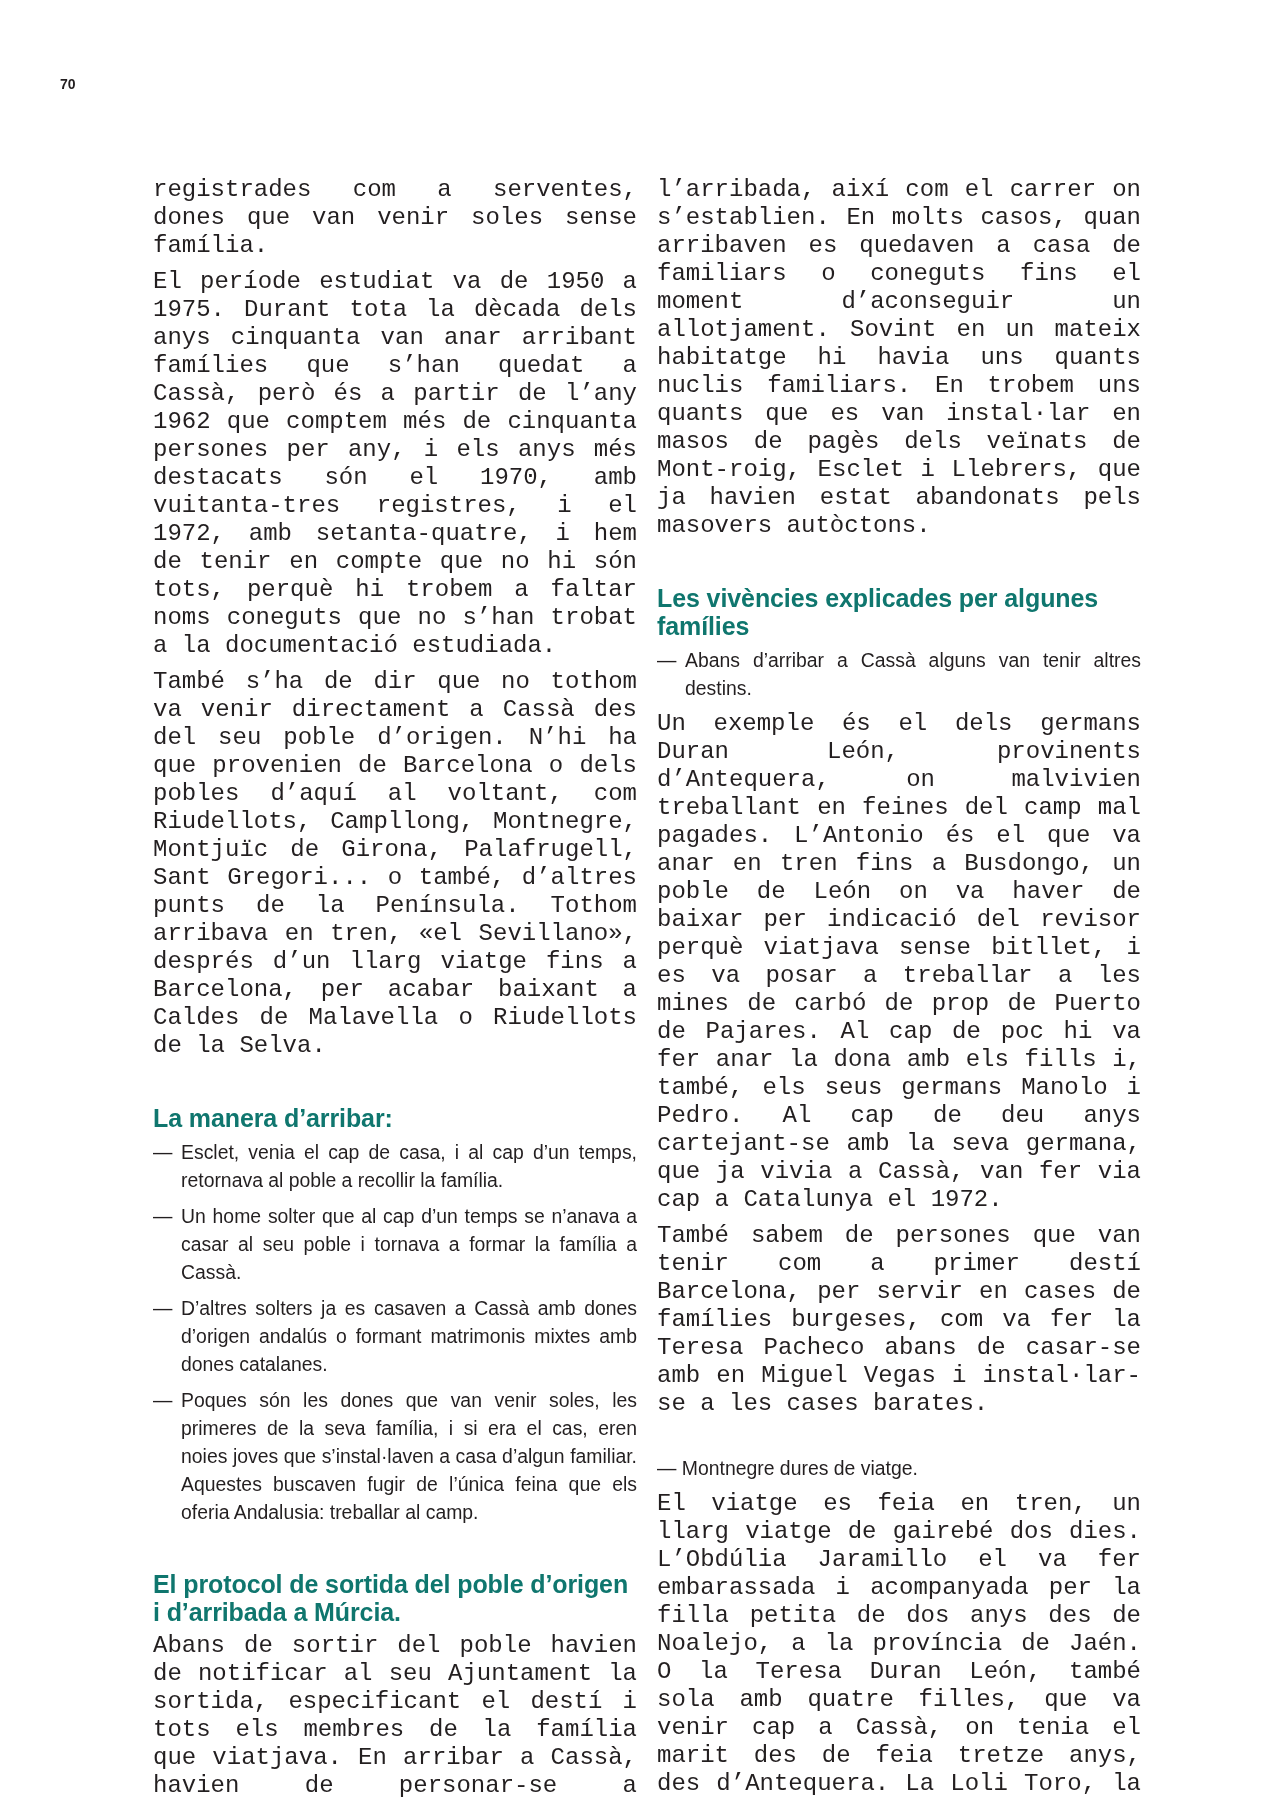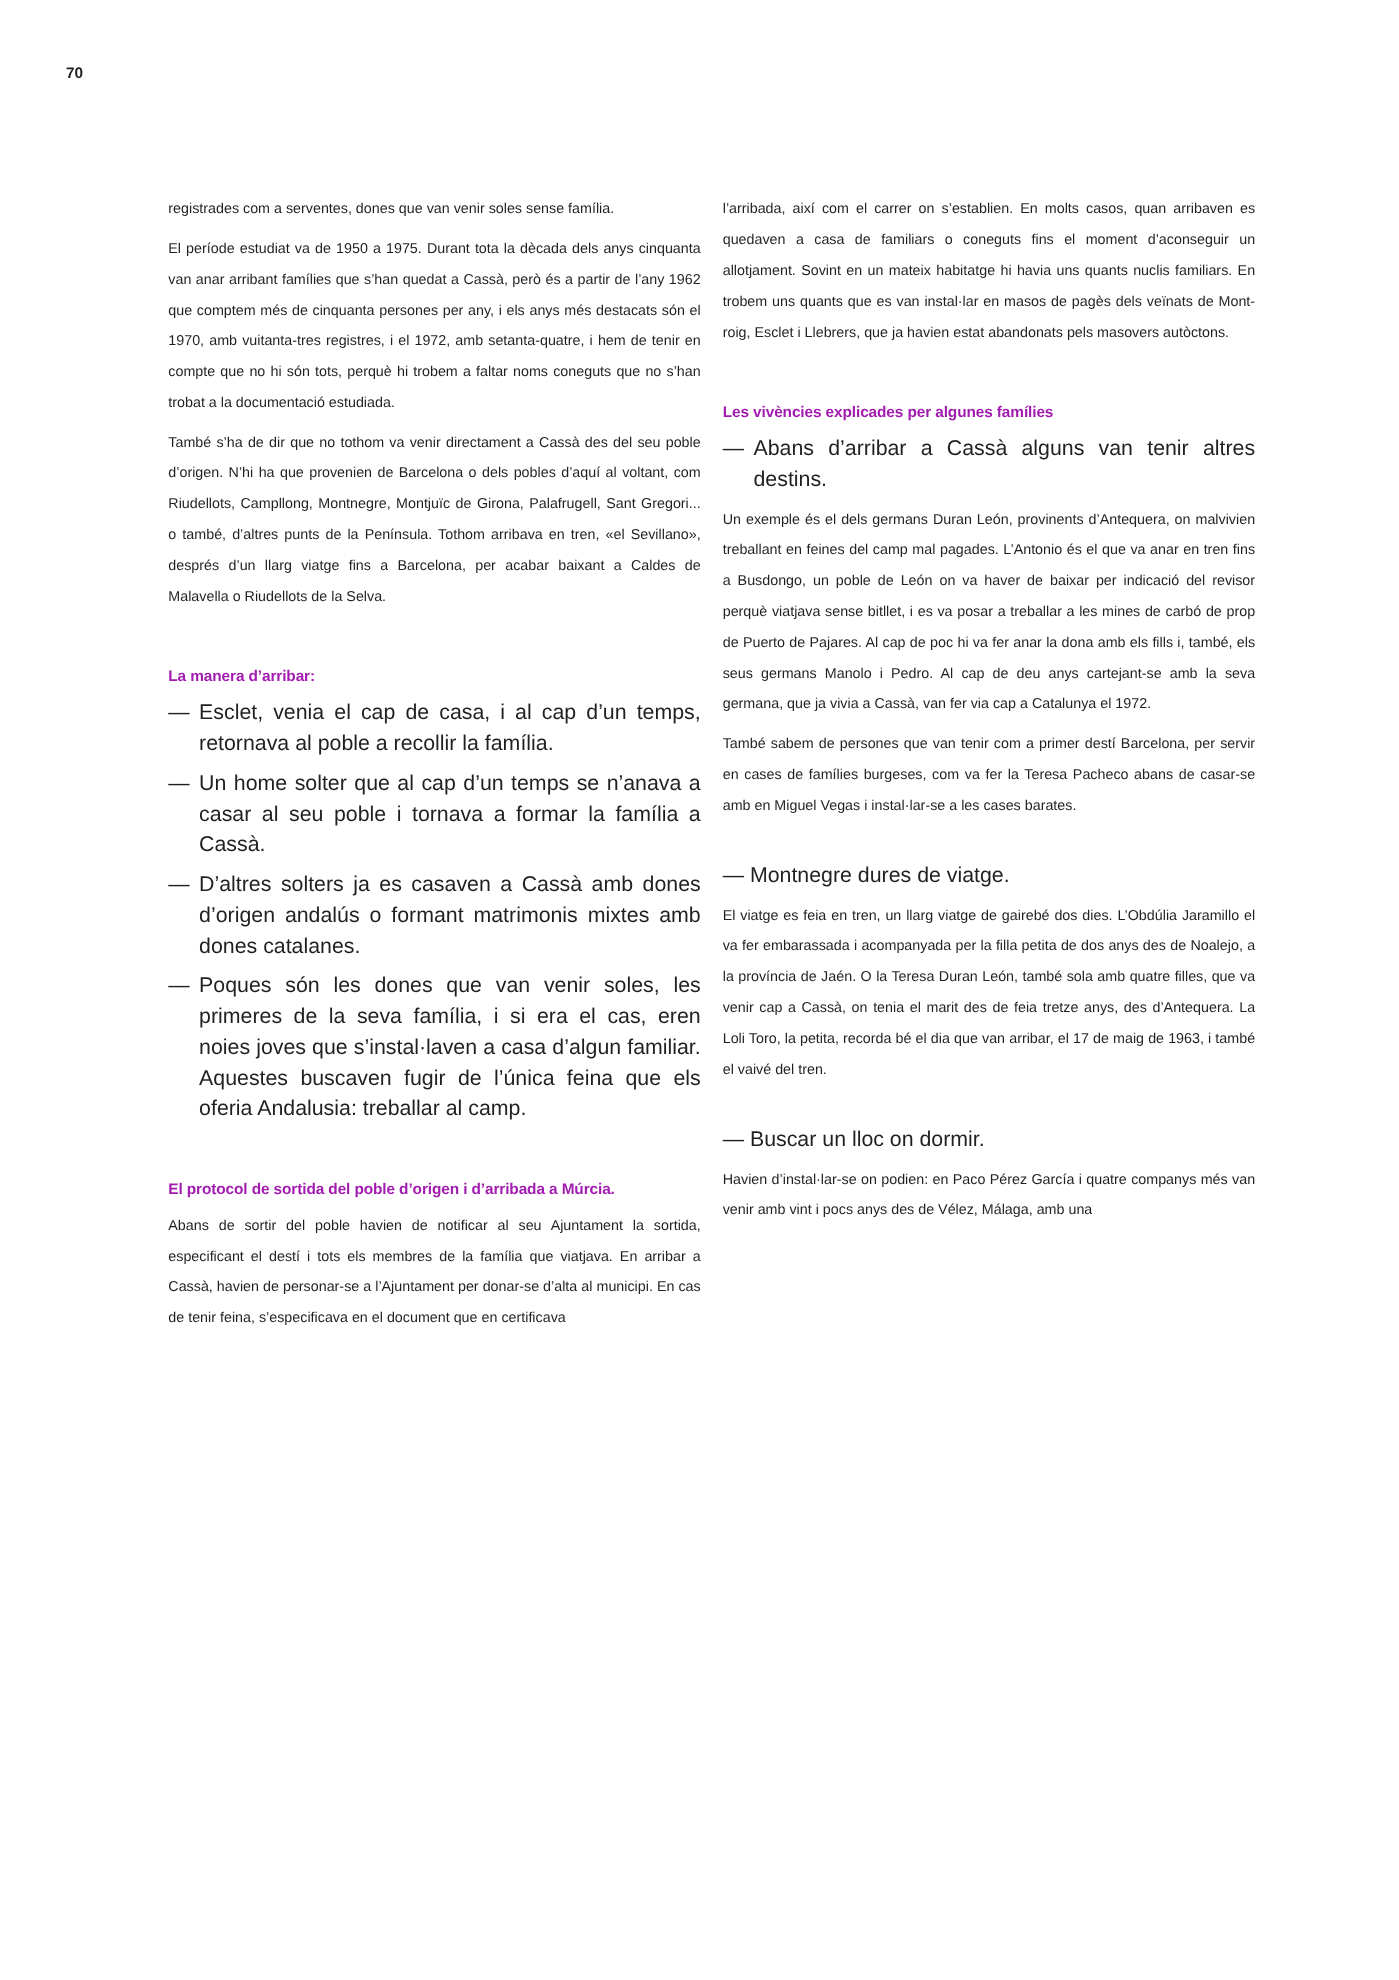--- a/index.html
+++ b/index.html
@@ -1,23 +1,23 @@
 <!DOCTYPE html>
 <html><head>
 <meta charset="utf-8">
 <style>
   html, body { margin: 0; padding: 0; background: #ffffff; }
   body { width: 1272px; height: 1800px; position: relative; overflow: hidden;
          font-family: "Liberation Sans", "DejaVu Sans", sans-serif; color: #231f20; }
-  .page-number { position: absolute; left: 60px; top: 58px; font-size: 14px; font-weight: bold; color: #231f20; }
+  .page-number { position: absolute; left: 60px; top: 76px; font-size: 14px; font-weight: bold; color: #231f20; }
   .column { position: absolute; top: 176px; width: 484px; }
   .col-left { left: 153px; }
   .col-right { left: 657px; }
-  p { margin: 0 0 8px 0; font-size: 13px; line-height: 28px; text-align: justify; text-align-last: left; }
-  h3 { margin: 0 0 6px 0; font-size: 14px; line-height: 28px; font-weight: 900; letter-spacing: -0.1px; color: #a21caf; }
+  p { margin: 0 0 8px 0; font-size: 24px; line-height: 28px; text-align: justify; text-align-last: left; font-family: Liberation Mono, monospace; }
+  h3 { margin: 0 0 6px 0; font-size: 25px; line-height: 28px; font-weight: 900; letter-spacing: -0.1px; color: #0f766e; }
   .dash-item { position: relative; padding-left: 28px; margin: 0 0 8px 0; font-size: 19.4px; line-height: 28px; text-align: justify; text-align-last: left; }
   .dash-item .dash { position: absolute; left: 0; top: 0; }
   .dash-line { margin: 0 0 8px 0; font-size: 19.4px; line-height: 28px; }
   .gap-lg { height: 36px; }
   .gap-md { height: 28px; }
 </style>
 </head>
 <body>
 
 <div class="page-number">70</div>

